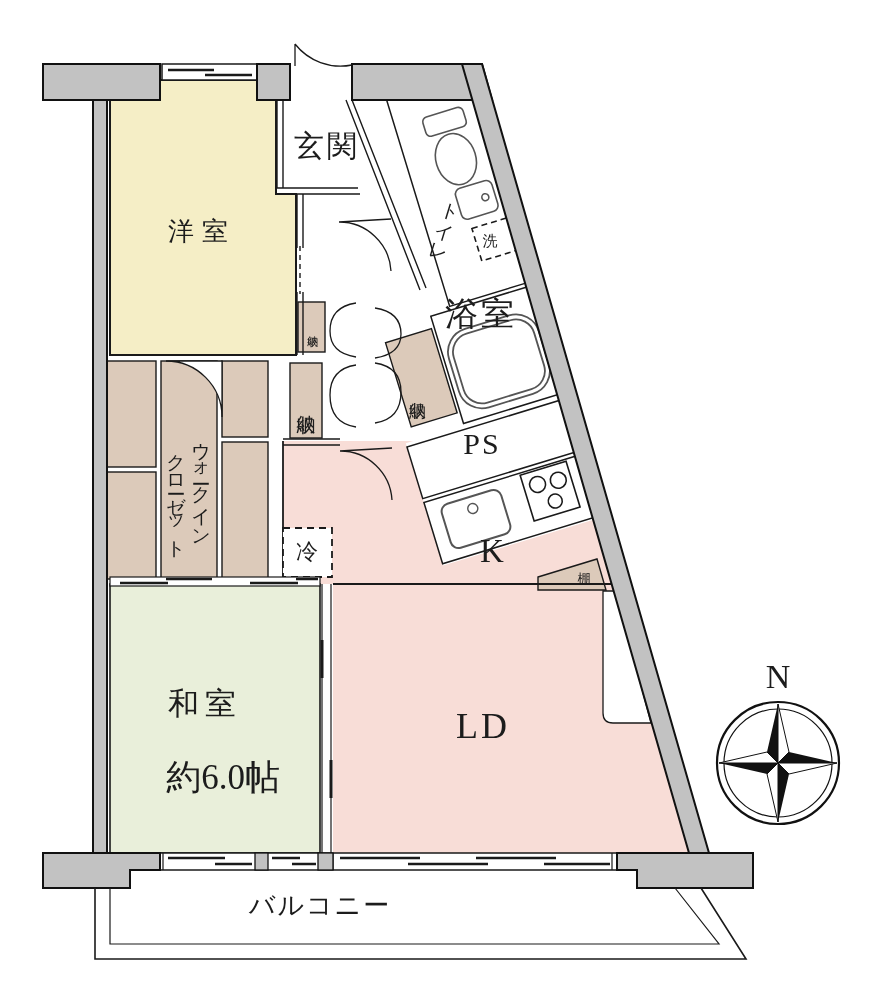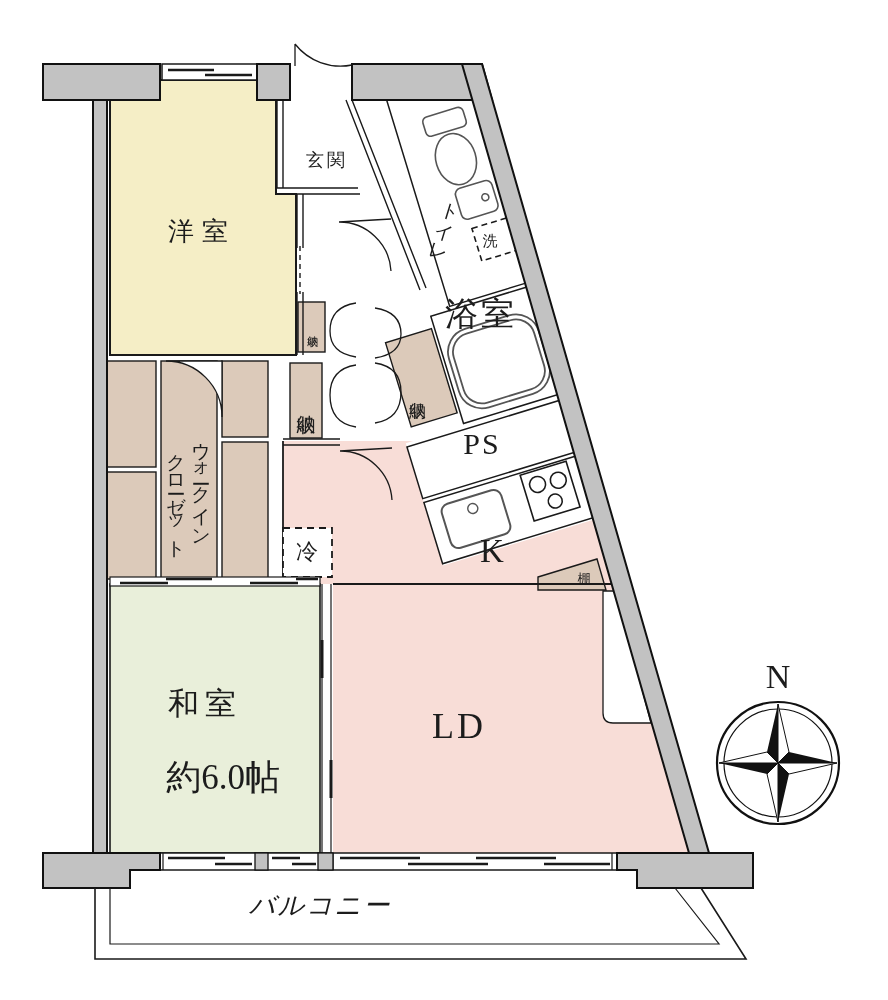--- a/index.html
+++ b/index.html
@@ -166,31 +166,31 @@
       </g>
       <g transform="rotate(270 778 763)">
         <path d="M778,704 L767,752 L778,763 Z" fill="#111"></path>
         <path d="M778,704 L789,752 L778,763 Z" fill="#fff" stroke="#111" stroke-width="1"></path>
       </g>
     </g>
   </g>
 </svg>
 
   <div class="lb" style="left:202px;top:232px;font-size:26px;letter-spacing:8px;">洋室</div>
-  <div class="lb" style="left:327px;top:160px;font-size:18px;letter-spacing:3px;">玄関</div>
+  <div class="lb" style="left:327px;top:146px;font-size:30px;letter-spacing:3px;">玄関</div>
   <div class="lb v tilt" style="left:447px;top:222px;font-size:19px;">トイレ</div>
   <div class="lb" style="left:490px;top:242px;font-size:15px;">洗</div>
   <div class="lb" style="left:481px;top:314px;font-size:33px;letter-spacing:3px;">浴室</div>
   <div class="lb v" style="left:312px;top:327px;font-size:11px;">収納</div>
   <div class="lb v" style="left:306px;top:400px;font-size:19px;">収納</div>
   <div class="lb v" style="left:417px;top:389px;font-size:17px;">収納</div>
   <div class="lb" style="left:482px;top:444px;font-size:30px;letter-spacing:2px;">PS</div>
   <div class="lb" style="left:492px;top:551px;font-size:33px;">K</div>
   <div class="lb" style="left:307px;top:552px;font-size:22px;">冷</div>
   <div class="lb" style="left:584px;top:579px;font-size:13px;">棚</div>
   <div class="lb v" style="left:201px;top:484px;font-size:19px;">ウォークイン</div>
   <div class="lb v" style="left:176px;top:495px;font-size:19px;">クローゼット</div>
   <div class="lb" style="left:205px;top:704px;font-size:31px;letter-spacing:6px;">和室</div>
   <div class="lb" style="left:223px;top:752px;font-size:35px;margin-top:26px;">約6.0帖</div>
-  <div class="lb" style="left:459px;top:727px;font-size:36px;letter-spacing:3px;text-align:center;">LD</div>
-  <div class="lb" style="left:320px;top:906px;font-size:26px;letter-spacing:2px;font-style:italic;">バルコニー</div>
+  <div class="lb" style="left:483px;top:727px;font-size:36px;letter-spacing:3px;text-align:center;">LD</div>
+  <div class="lb" style="left:320px;top:906px;font-size:26px;letter-spacing:2px;">バルコニー</div>
   <div class="lb" style="left:778px;top:677px;font-size:34px;">N</div>
 </div>
 
 </body></html>

